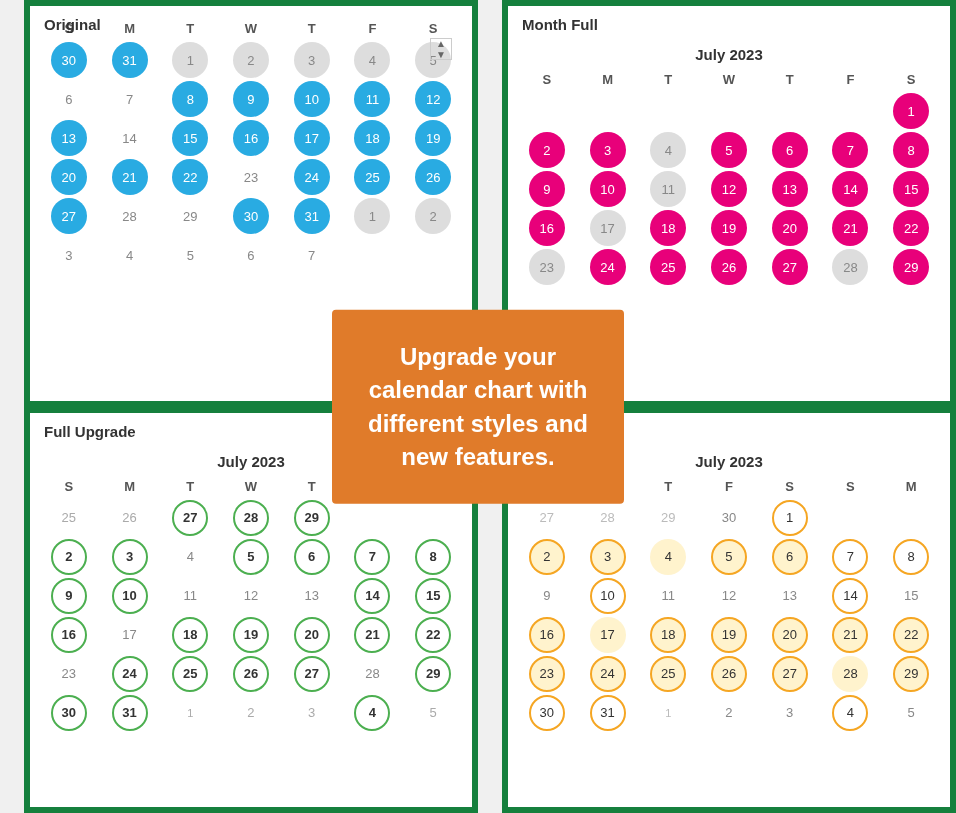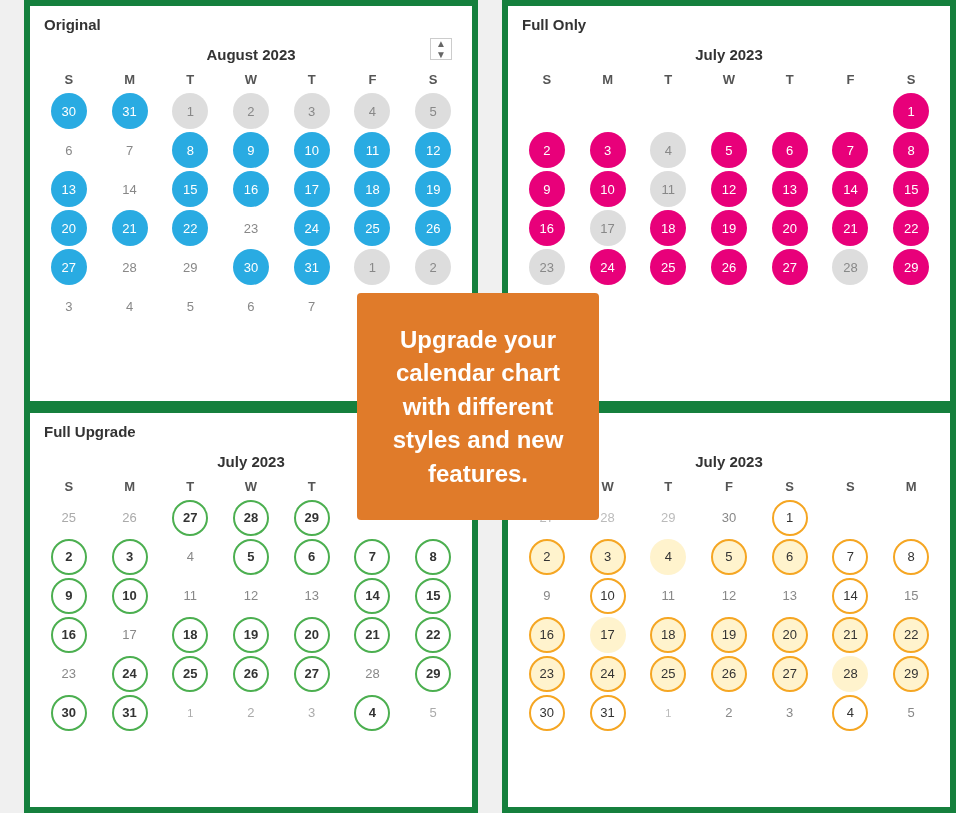--- a/index.html
+++ b/index.html
@@ -135,35 +135,34 @@
       position: absolute;
       top: 50%;
       left: 50%;
       transform: translate(-50%, -50%);
       background: #E07B2A;
       color: #fff;
       font-size: 24px;
       font-weight: bold;
       text-align: center;
       padding: 30px 28px;
-      width: 242px;
+      width: 292px;
       z-index: 10;
       line-height: 1.4;
       border-radius: 4px;
     }
   </style>
 </head>
 <body>
 
 <div class="grid">
 
   <div class="panel">
     <span class="panel-title">Original</span>
     <div class="spinner">▲<br>▼</div>
-    <div class="cal-month">August 2023</div>
     <div class="cal-grid">
 
       <div class="cal-header">S</div>
       <div class="cal-header">M</div>
       <div class="cal-header">T</div>
       <div class="cal-header">W</div>
       <div class="cal-header">T</div>
       <div class="cal-header">F</div>
       <div class="cal-header">S</div>
 
@@ -211,21 +210,21 @@
       <div class="cal-cell plain-cell">4</div>
       <div class="cal-cell plain-cell">5</div>
       <div class="cal-cell plain-cell">6</div>
       <div class="cal-cell plain-cell">7</div>
       <div class="cal-cell"></div>
       <div class="cal-cell"></div>
     </div>
   </div>
 
   <div class="panel">
-    <span class="panel-title">Full Only</span>
+    <span class="panel-title">Month Full</span>
     <div class="cal-month">July 2023</div>
     <div class="cal-grid">
       <div class="cal-header">S</div>
       <div class="cal-header">M</div>
       <div class="cal-header">T</div>
       <div class="cal-header">W</div>
       <div class="cal-header">T</div>
       <div class="cal-header">F</div>
       <div class="cal-header">S</div>
 

